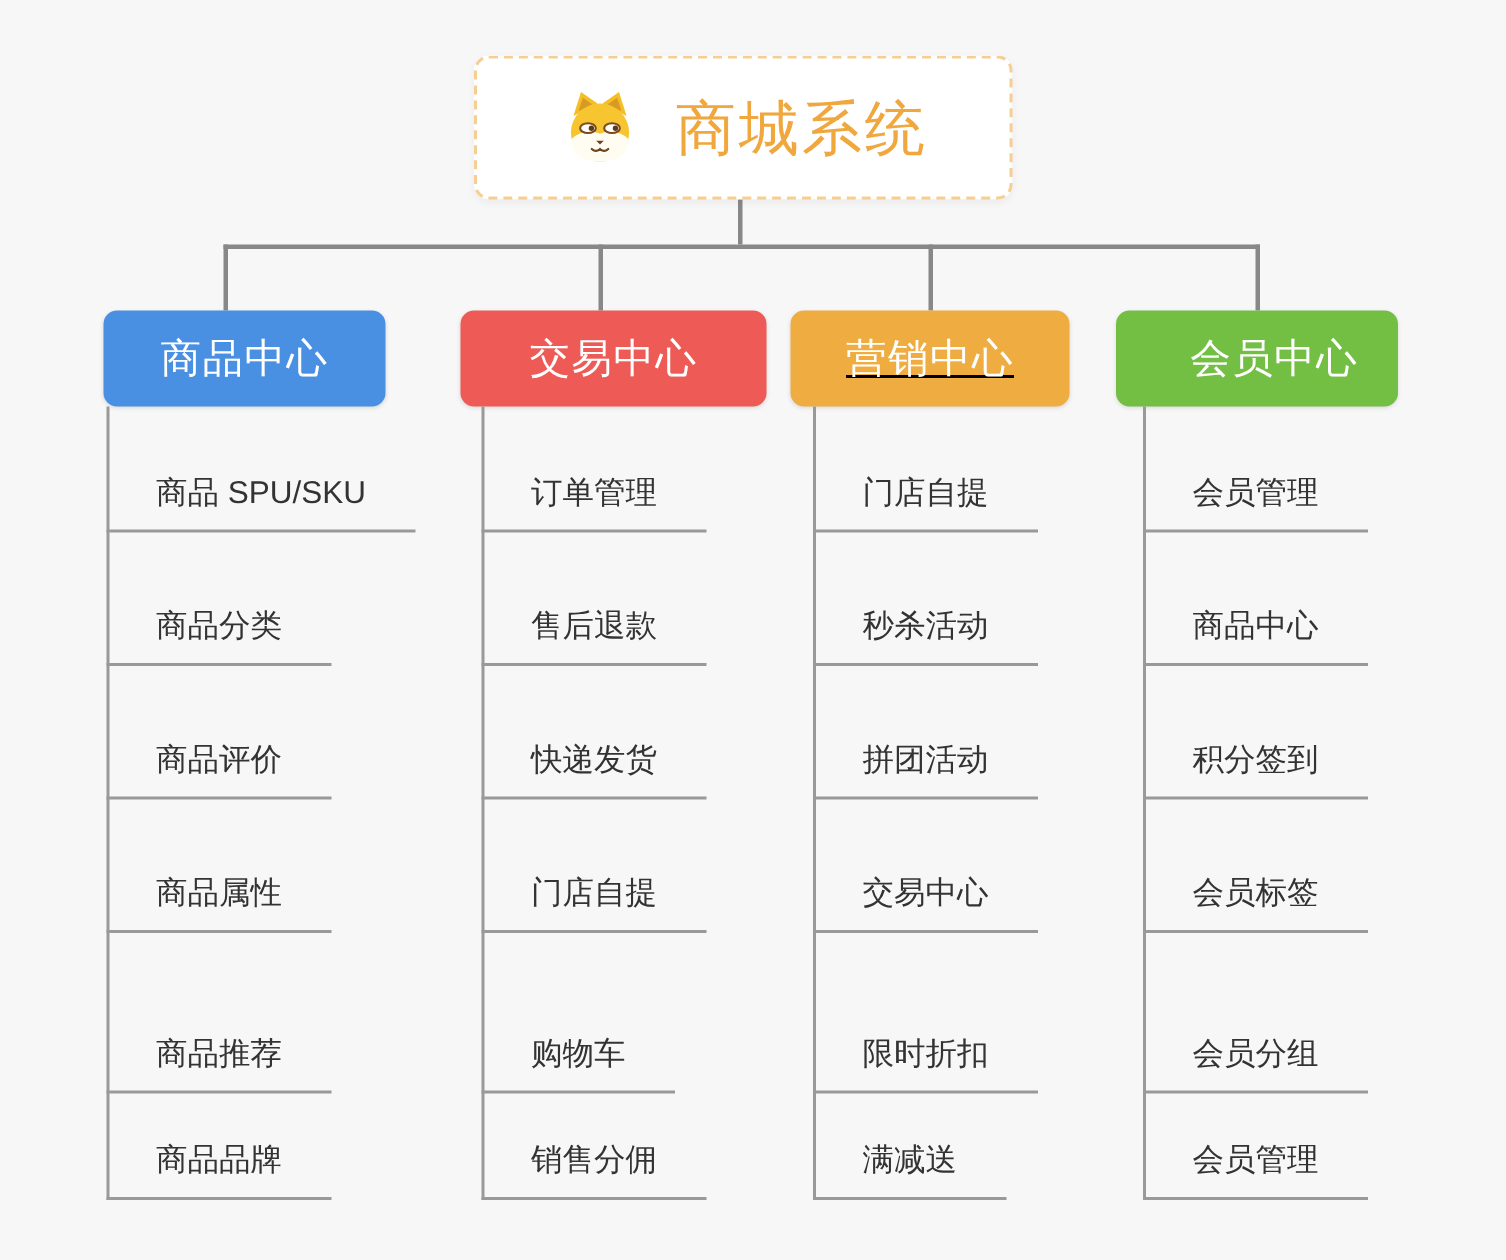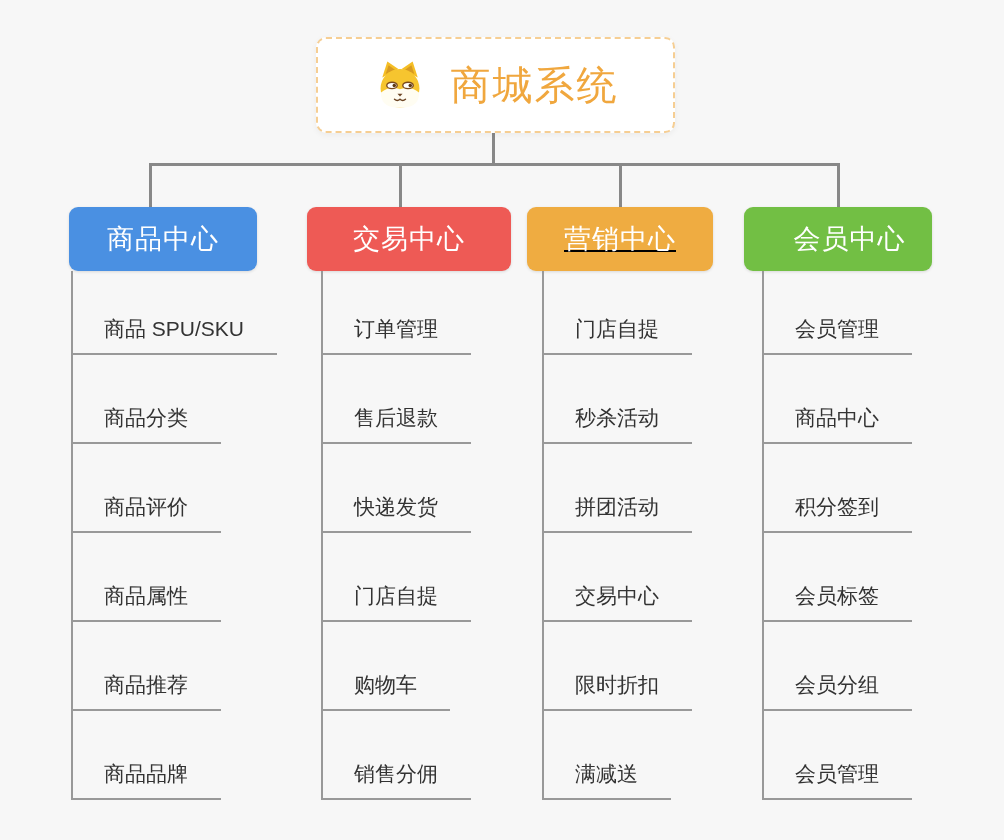--- a/index.html
+++ b/index.html
@@ -39,21 +39,21 @@
   .bb-4{left:744px;width:188px;}
   
   .leaf-col{position:absolute;top:271px;}
   .lc-1{left:71px;} .lc-2{left:321px;} .lc-3{left:542px;} .lc-4{left:762px;}
   .vline{position:absolute;left:0;top:0;width:2px;height:529px;background:#999999;}
   .leaf{
     position:absolute;left:0;white-space:nowrap;
     font-size:21px;color:#333333;line-height:32px;
     padding:0 33px 8px 33px;border-bottom:2px solid #999999;
   }
-  .r1{top:42px;} .r2{top:131px;} .r3{top:220px;} .r4{top:309px;} .r5{top:398px;} .r6{top:487px;}
+  .r1{top:42px;} .r2{top:131px;} .r3{top:220px;} .r4{top:309px;} .r5{top:416px;} .r6{top:487px;}
 </style>
 </head>
 <body>
 
 <div class="conn conn-root-v"></div>
 <div class="conn conn-bus"></div>
 <div class="conn conn-drop drop-1"></div>
 <div class="conn conn-drop drop-2"></div>
 <div class="conn conn-drop drop-3"></div>
 <div class="conn conn-drop drop-4"></div>

